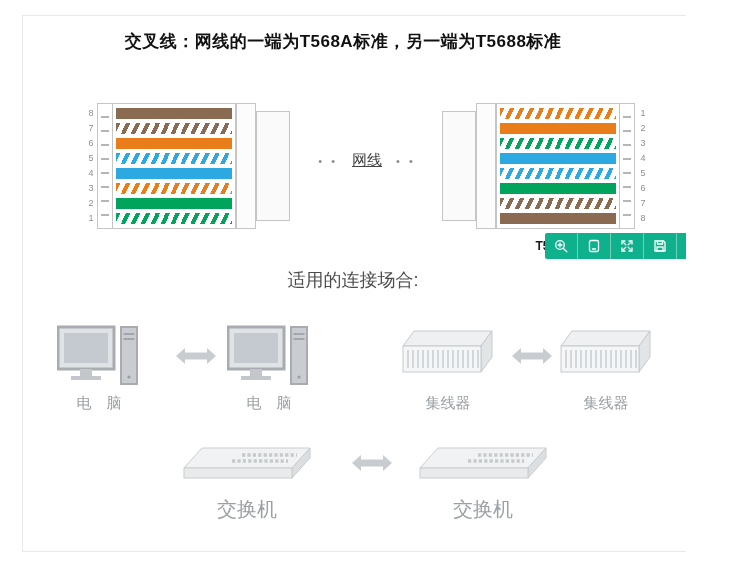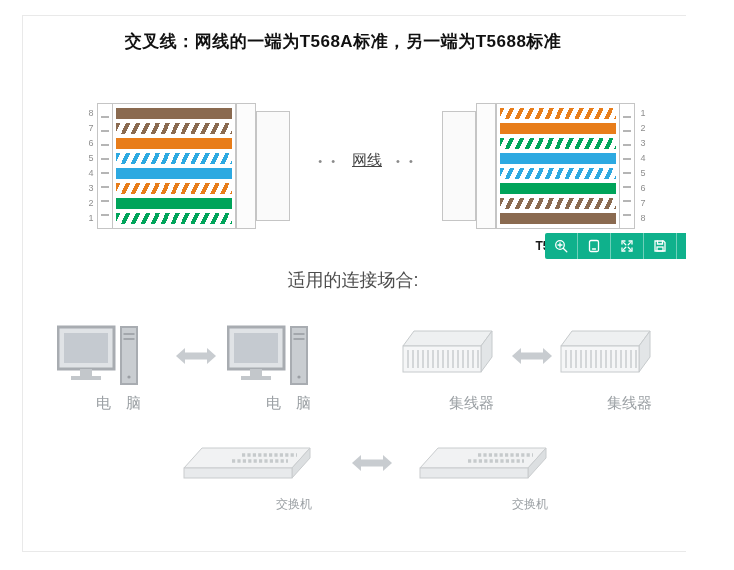--- a/index.html
+++ b/index.html
@@ -30,22 +30,22 @@
   .std-label{position:absolute;top:238px;text-align:center;font-size:12px;font-weight:700;color:#1c1c1c;}
   
   .toolbar{position:absolute;left:545px;top:233px;height:26px;display:flex;z-index:5;
            border-radius:2px 0 0 2px;}
   .tool{width:33px;height:26px;display:flex;align-items:center;justify-content:center;
         background:transparent;border:0;border-right:1px solid rgba(255,255,255,.4);cursor:pointer;padding:0;}
   .tool:last-child{border-right:0;}
   .section-heading{position:absolute;left:0;top:268px;width:100%;text-align:center;font-size:18px;color:#4d4d4d;padding-left:20px;}
   
   .scn{position:absolute;}
-  .scn-label{position:absolute;text-align:right;color:#9ba0a4;font-size:15px;}
-  .scn-label.big{font-size:12px;}
+  .scn-label{position:absolute;text-align:center;color:#9ba0a4;font-size:15px;}
+  .scn-label.big{font-size:20px;}
   .defs-holder{position:absolute;width:0;height:0;overflow:hidden;}
 </style>
 </head>
 <body>
 
 <svg class="defs-holder" aria-hidden="true">
   <defs>
     <g id="sym-computer">
       <rect x="1" y="2" width="56" height="42" fill="#e0e3e6" stroke="#a8acb1" stroke-width="3"></rect>
       <rect x="7" y="8" width="44" height="30" fill="#c5cad0"></rect>

